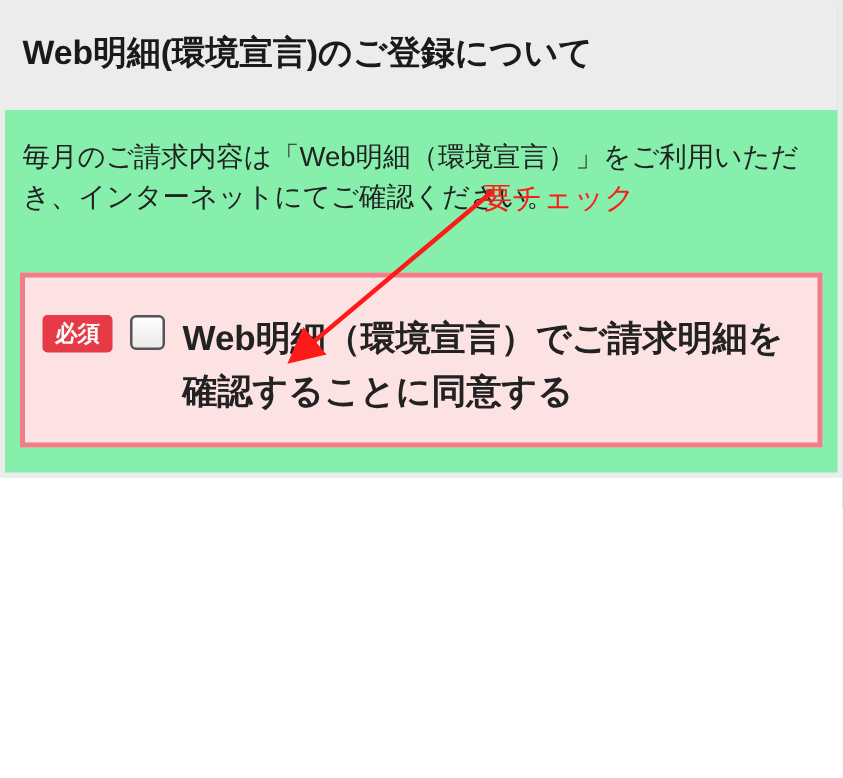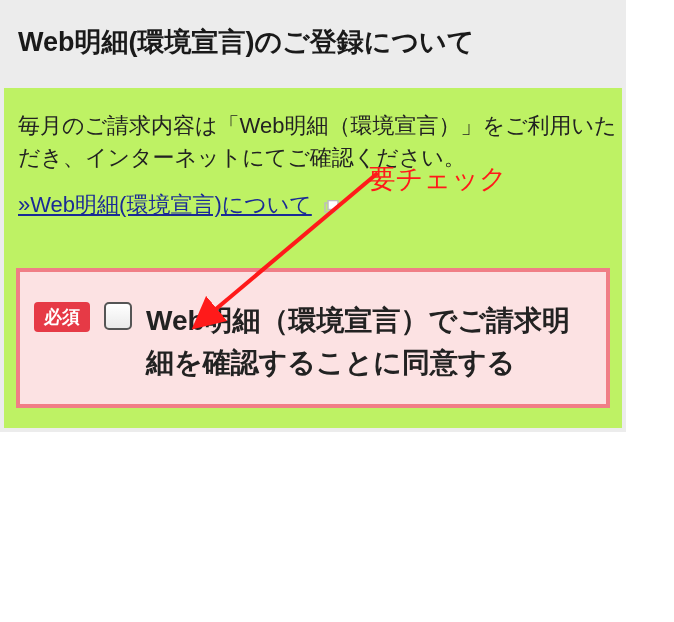--- a/index.html
+++ b/index.html
@@ -3,24 +3,24 @@
 <meta charset="utf-8">
 <style>
   html, body {
     margin: 0;
     padding: 0;
     background: #fff;
     font-family: "Hiragino Kaku Gothic ProN", "Yu Gothic", Meiryo, sans-serif;
     color: #222;
   }
   .page {
-    width: 626px;
+    width: 674px;
     box-sizing: border-box;
     border: 4px solid #ececec;
-    background: #bef264;
+    background: #86efac;
     position: relative;
   }
   .header {
     background: #ececec;
     padding: 20px 14px 28px 14px;
   }
   .header h1 {
     margin: 0;
     font-size: 27px;
     font-weight: 700;
@@ -114,29 +114,20 @@
 
 <div class="page">
 
   <div class="header">
     <h1>Web明細(環境宣言)のご登録について</h1>
   </div>
 
   <div class="body">
     <p class="para">毎月のご請求内容は「Web明細（環境宣言）」をご利用いただき、インターネットにてご確認ください。</p>
 
-    <div class="link-row">
-      <a href="#">»Web明細(環境宣言)について</a>
-      <span class="ext-icon">
-        <svg width="16" height="14" viewBox="0 0 16 14">
-          <rect x="1" y="3" width="10" height="9" fill="none" stroke="#bdbdbd" stroke-width="1.5"></rect>
-          <rect x="4" y="0.5" width="10" height="9" fill="#fff" stroke="#bdbdbd" stroke-width="1.5"></rect>
-        </svg>
-      </span>
-    </div>
 
   </div>
 
   <div class="consent-panel">
     <div class="consent-inner">
       <span class="badge">必須</span>
       <span class="checkbox" role="checkbox" aria-checked="false"></span>
       <span class="consent-text">Web明細（環境宣言）でご請求明細を確認することに同意する</span>
     </div>
   </div>

